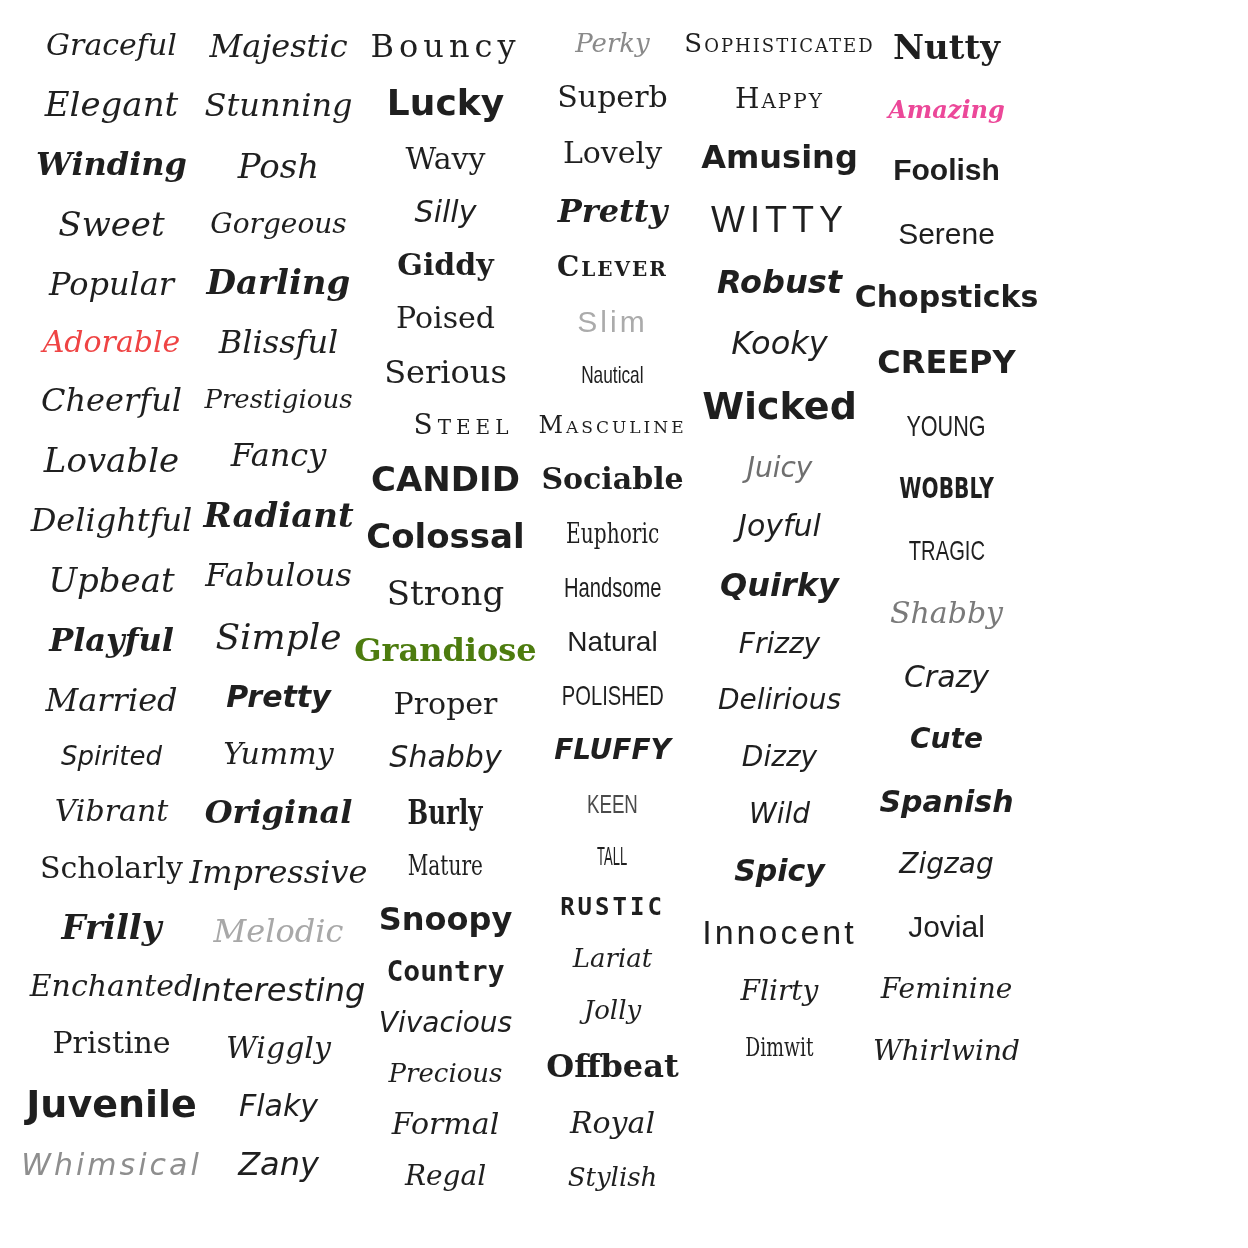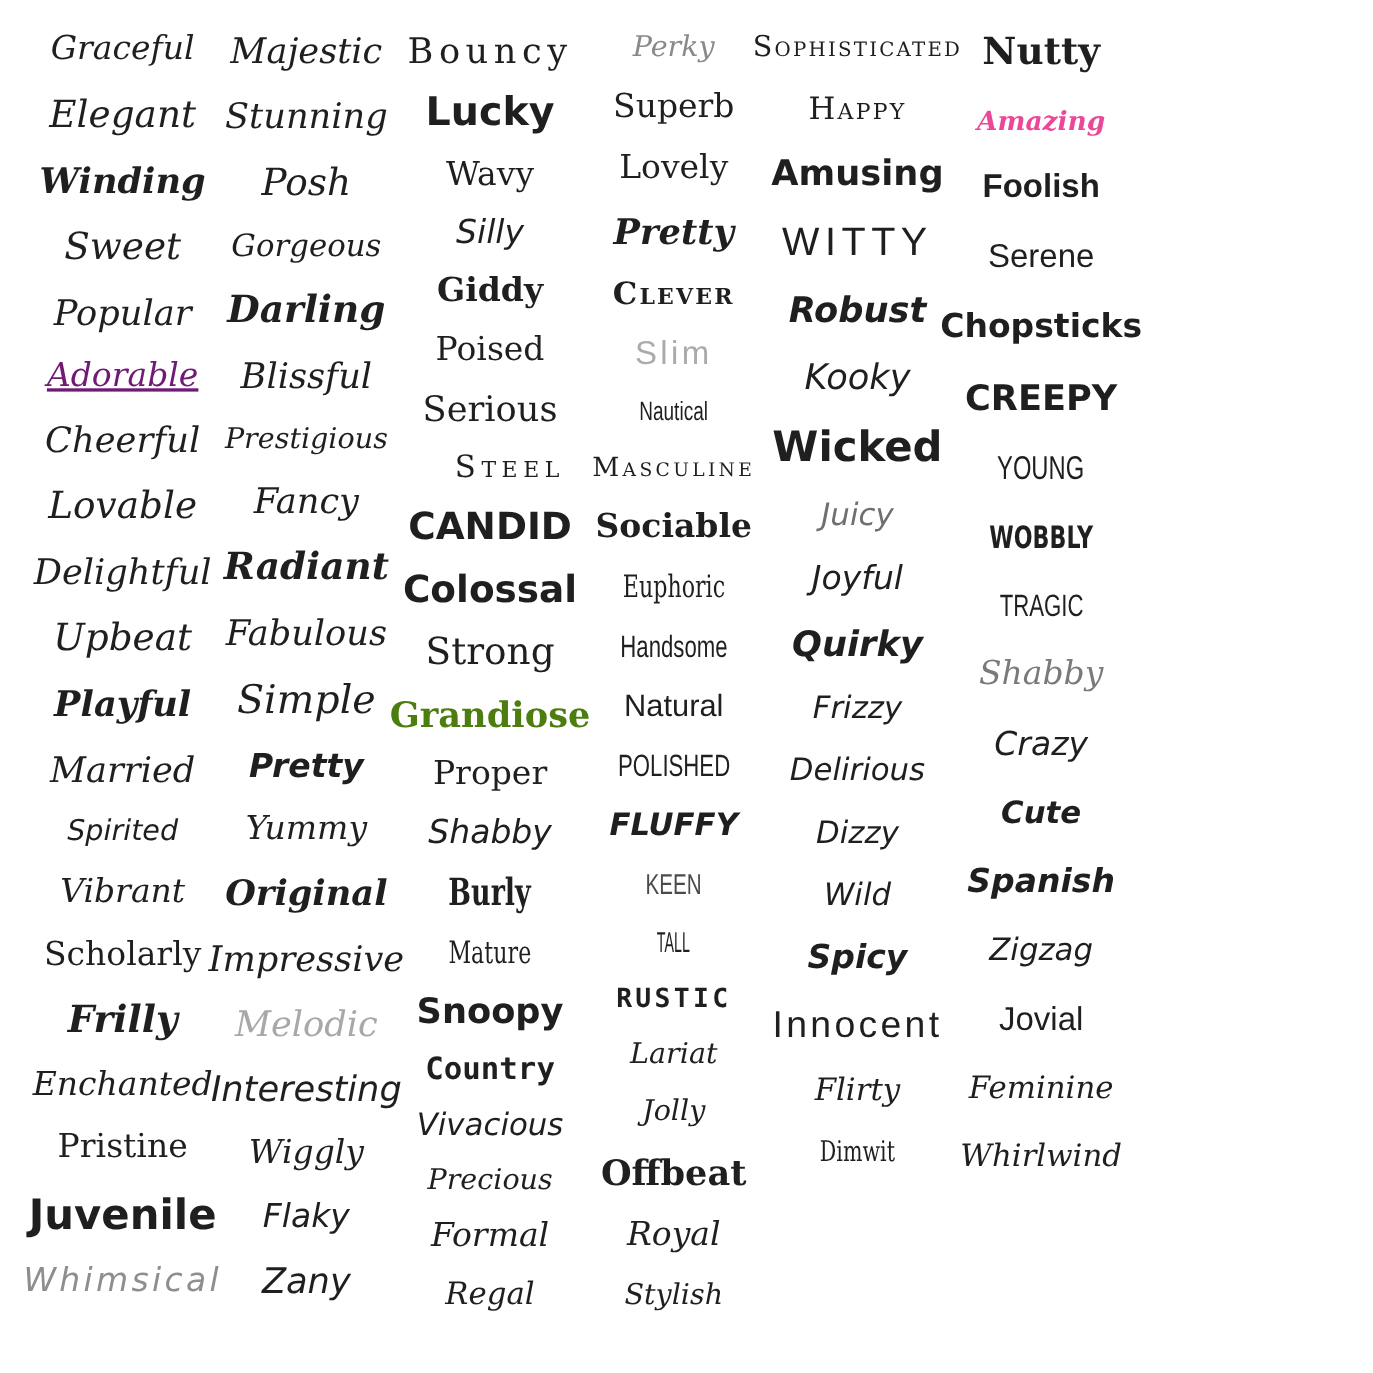--- a/index.html
+++ b/index.html
@@ -44,21 +44,21 @@
 </head>
 <body>
 
 <main class="grid">
   <div class="col c1">
       <div class="w script" style="font-size: 30px; color: rgb(31, 31, 31);">Graceful</div>
       <div class="w script" style="font-size: 34px; color: rgb(31, 31, 31);">Elegant</div>
       <div class="w script-bold" style="font-size: 32px; color: rgb(31, 31, 31);">Winding</div>
       <div class="w script" style="font-size: 34px; color: rgb(31, 31, 31);">Sweet</div>
       <div class="w script" style="font-size: 32px; color: rgb(31, 31, 31);">Popular</div>
-      <div class="w script" style="font-size: 30px; color: #701a75; text-decoration: underline;">Adorable</div>
+      <div class="w script" style="font-size: 30px; color: #ef4444;">Adorable</div>
       <div class="w script" style="font-size: 32px; color: rgb(31, 31, 31);">Cheerful</div>
       <div class="w script" style="font-size: 34px; color: rgb(31, 31, 31);">Lovable</div>
       <div class="w script" style="font-size: 32px; color: rgb(31, 31, 31);">Delightful</div>
       <div class="w script" style="font-size: 34px; color: rgb(31, 31, 31);">Upbeat</div>
       <div class="w script-bold" style="font-size: 32px; color: rgb(31, 31, 31);">Playful</div>
       <div class="w script" style="font-size: 32px; color: rgb(31, 31, 31);">Married</div>
       <div class="w hand" style="font-size: 26px; color: rgb(31, 31, 31);">Spirited</div>
       <div class="w script" style="font-size: 30px; color: rgb(31, 31, 31);">Vibrant</div>
       <div class="w serif" style="font-size: 30px; color: rgb(31, 31, 31);">Scholarly</div>
       <div class="w script-bold" style="font-size: 34px; color: rgb(31, 31, 31);">Frilly</div>

